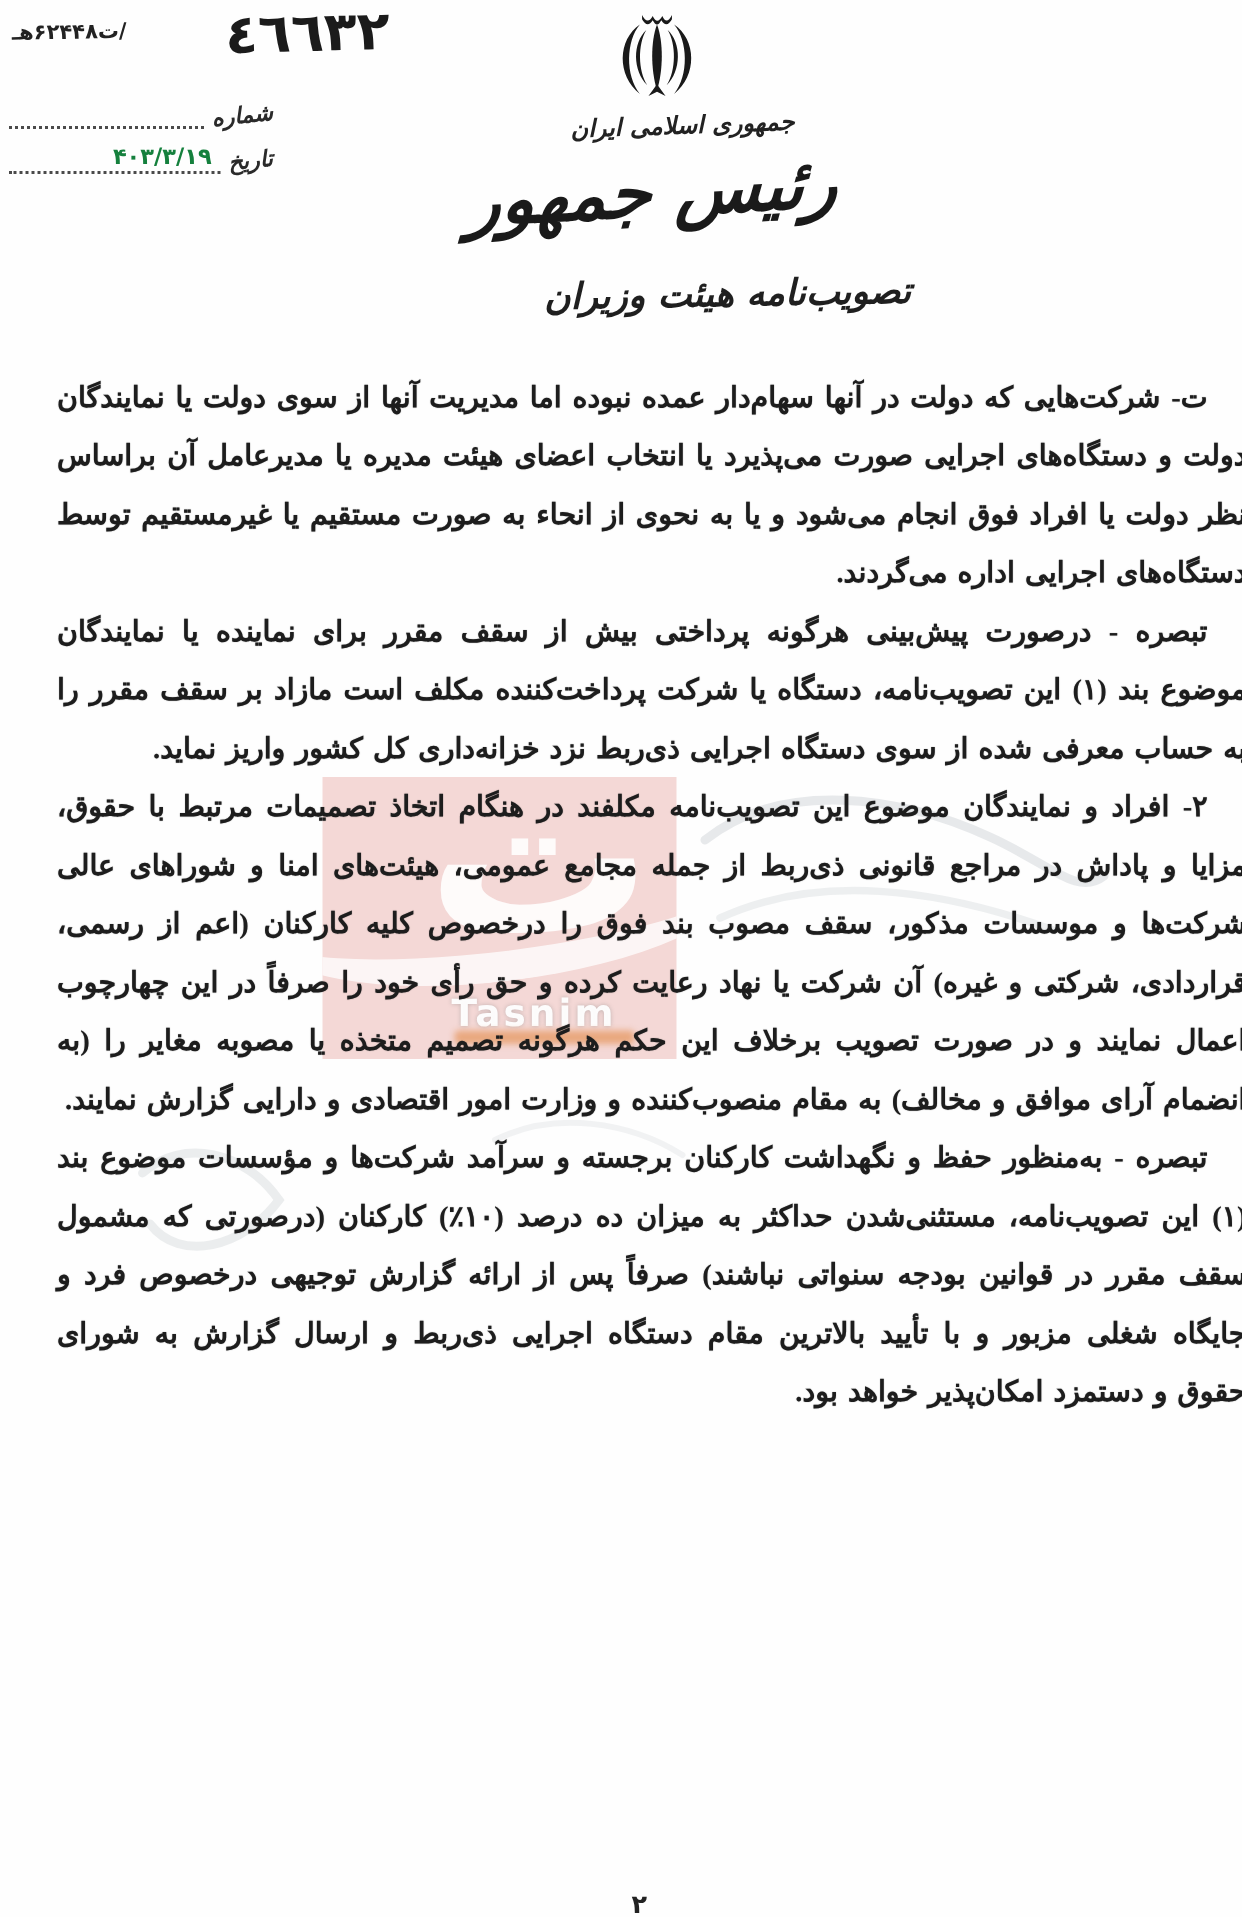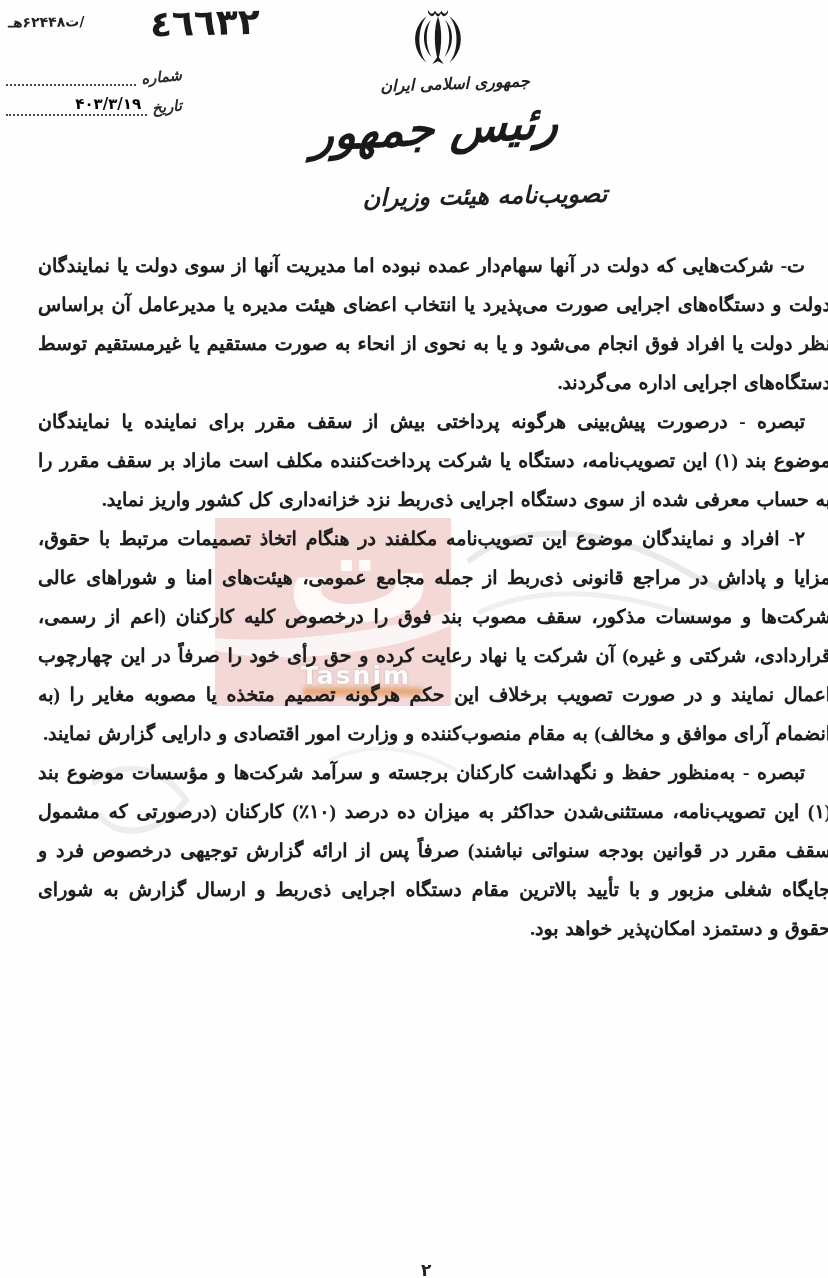--- a/index.html
+++ b/index.html
@@ -27,21 +27,21 @@
   }
   .row-number { top:64px; }
   .row-date   { top:94px; }
   .field-label {
     font-size:15px; font-weight:700; font-style:italic;
     color:#2a2a2a; transform:rotate(-6deg); white-space:nowrap;
   }
   .dotted { flex:1; border-bottom:2px dotted #4a4a4a; height:20px; position:relative; }
   .date-val {
     position:absolute; right:6px; bottom:1px; direction:rtl;
-    font-size:15px; font-weight:700; letter-spacing:2px; color:#000000; white-space:nowrap;
+    font-size:15px; font-weight:700; letter-spacing:2px; color:#15803d; white-space:nowrap;
   }
 
   
   .emblem { position:absolute; top:5px; left:399px; width:78px; height:64px; }
   .country {
     position:absolute; top:74px; left:330px; width:250px; text-align:center;
     direction:rtl; font-size:16px; font-weight:700; font-style:italic;
     transform:rotate(-2deg); color:#222;
   }
   .president {

